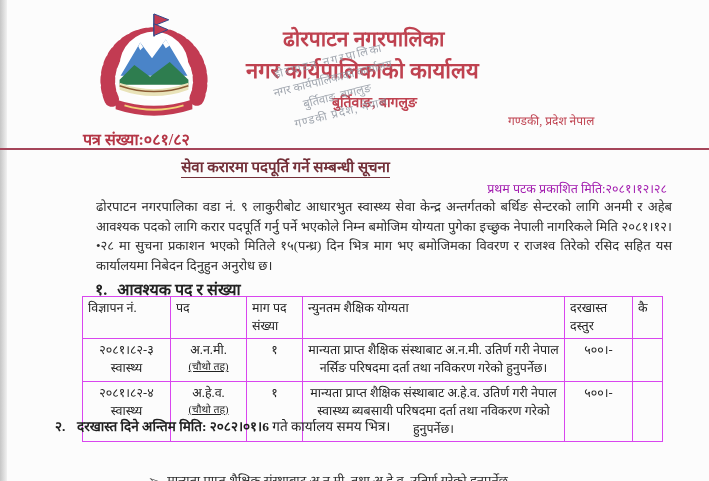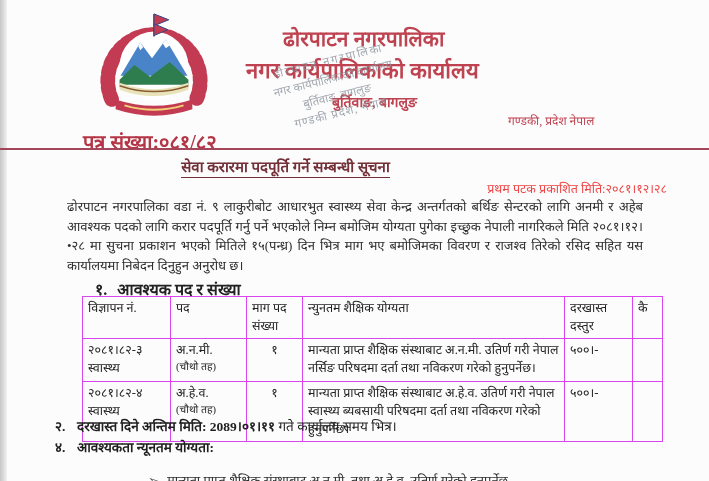--- a/index.html
+++ b/index.html
@@ -9,44 +9,44 @@
     font-family:"Liberation Serif","DejaVu Sans",serif;
   }
   .scan-edge{position:absolute;left:0;top:0;width:7px;height:481px;
     background:linear-gradient(90deg,#c6c6c6,#f1f1f1);}
   
   .emblem{position:absolute;left:95px;top:12px;}
   .org-name{position:absolute;left:283px;top:24px;font-size:21px;font-weight:bold;color:#bf4250;z-index:1;}
   .office-name{position:absolute;left:246px;top:54px;font-size:22px;font-weight:bold;color:#bf4250;z-index:1;}
   .office-address{position:absolute;left:332px;top:92px;font-size:14px;font-weight:bold;color:#bf4250;z-index:1;}
   .province-line{position:absolute;left:508px;top:112px;font-size:12px;color:#bf4250;}
-  .letter-no{position:absolute;left:83px;top:128px;font-size:20px;font-weight:bold;color:#b43545;}
+  .letter-no{position:absolute;left:83px;top:128px;font-size:16px;font-weight:bold;color:#b43545;}
   .stamp{position:absolute;left:210px;top:52px;width:250px;z-index:2;
     transform:rotate(-14deg);color:#8a919c;opacity:.8;text-align:center;
     font-size:11.5px;line-height:1.55;pointer-events:none;}
   .stamp .s1{letter-spacing:2px;}
   .stamp .s4{letter-spacing:1px;}
   .rule{position:absolute;left:0;top:148px;width:709px;height:2px;background:#a5455a;}
   
   .title-wrap{position:absolute;left:0;top:156px;width:571px;text-align:center;}
   .notice-title{display:inline-block;font-size:15px;font-weight:bold;color:#733039;
     border-bottom:1.6px solid #733039;padding-bottom:1px;}
-  .published{position:absolute;top:180px;right:42px;font-size:12.5px;color:#ef4444;}
-  .body-para{position:absolute;left:67px;top:197px;width:576px;font-size:13px;
+  .published{position:absolute;top:180px;right:42px;font-size:12.5px;color:#a21caf;}
+  .body-para{position:absolute;left:96px;top:197px;width:576px;font-size:13px;
     line-height:1.5;text-align:justify;color:#2e2e2e;}
   .sec1{position:absolute;left:95px;top:278px;font-size:16px;font-weight:bold;color:#222;}
   .sec1 .num{margin-right:10px;}
   
   table.vacancy{position:absolute;left:82px;top:296px;border-collapse:collapse;
     font-size:12.5px;color:#222;table-layout:fixed;}
   table.vacancy td,table.vacancy th{border:1px solid #d946ef;padding:2px 5px 3px 5px;
     vertical-align:top;text-align:left;font-weight:normal;white-space:pre-line;line-height:1.45;}
   table.vacancy thead th{height:36px;}
-  table.vacancy tbody td{height:34px;}
-  .grade{font-size:10.5px;display:block;}
+  table.vacancy tbody td{height:34px;text-align:center;}
+  .grade{font-size:10.5px;display:block;text-decoration:underline;}
   
   .items{position:absolute;left:55px;top:417px;font-size:13.5px;color:#1f1f1f;}
   .list-item{height:21px;white-space:nowrap;}
   .list-item .num{display:inline-block;width:22px;font-weight:bold;}
   .list-item .lbl{font-weight:bold;}
   .list-item .txt{font-weight:normal;}
   .bullet-line{position:absolute;left:148px;top:471px;font-size:13px;color:#2e2e2e;white-space:nowrap;}
   .bullet-line .marker{color:#2e2e2e;margin-right:8px;}
 </style>
 </head>
@@ -136,22 +136,19 @@
       <td style="text-align:center">१</td>
       <td>मान्यता प्राप्त शैक्षिक संस्थाबाट अ.हे.व. उतिर्ण गरी नेपाल स्वास्थ्य ब्यबसायी  परिषदमा दर्ता तथा नविकरण गरेको हुनुपर्नेछ।</td>
       <td>५००।-</td>
       <td></td>
     </tr>
   </tbody>
 </table>
 
 <div class="items">
   <div class="list-item">
-    <span class="num">२.</span><span class="lbl">दरखास्त दिने अन्तिम मिति: 2089।०१।११</span><span class="txt"> गते कार्यालय समय भित्र।</span>
-  </div>
-  <div class="list-item">
-    <span class="num">४.</span><span class="lbl">आवश्यकता न्यूनतम योग्यता:</span><span class="txt"></span>
+    <span class="num">२.</span><span class="lbl">दरखास्त दिने अन्तिम मिति: २०८२।०१।6</span><span class="txt"> गते कार्यालय समय भित्र।</span>
   </div>
 </div>
 
 <div class="bullet-line">
   <span class="marker">➢</span><span>मान्यता प्राप्त शैक्षिक संस्थाबाट अ.न.मी. तथा अ.हे.व. उतिर्ण गरेको हुनुपर्नेछ</span>
 </div>
 
 </body></html>

